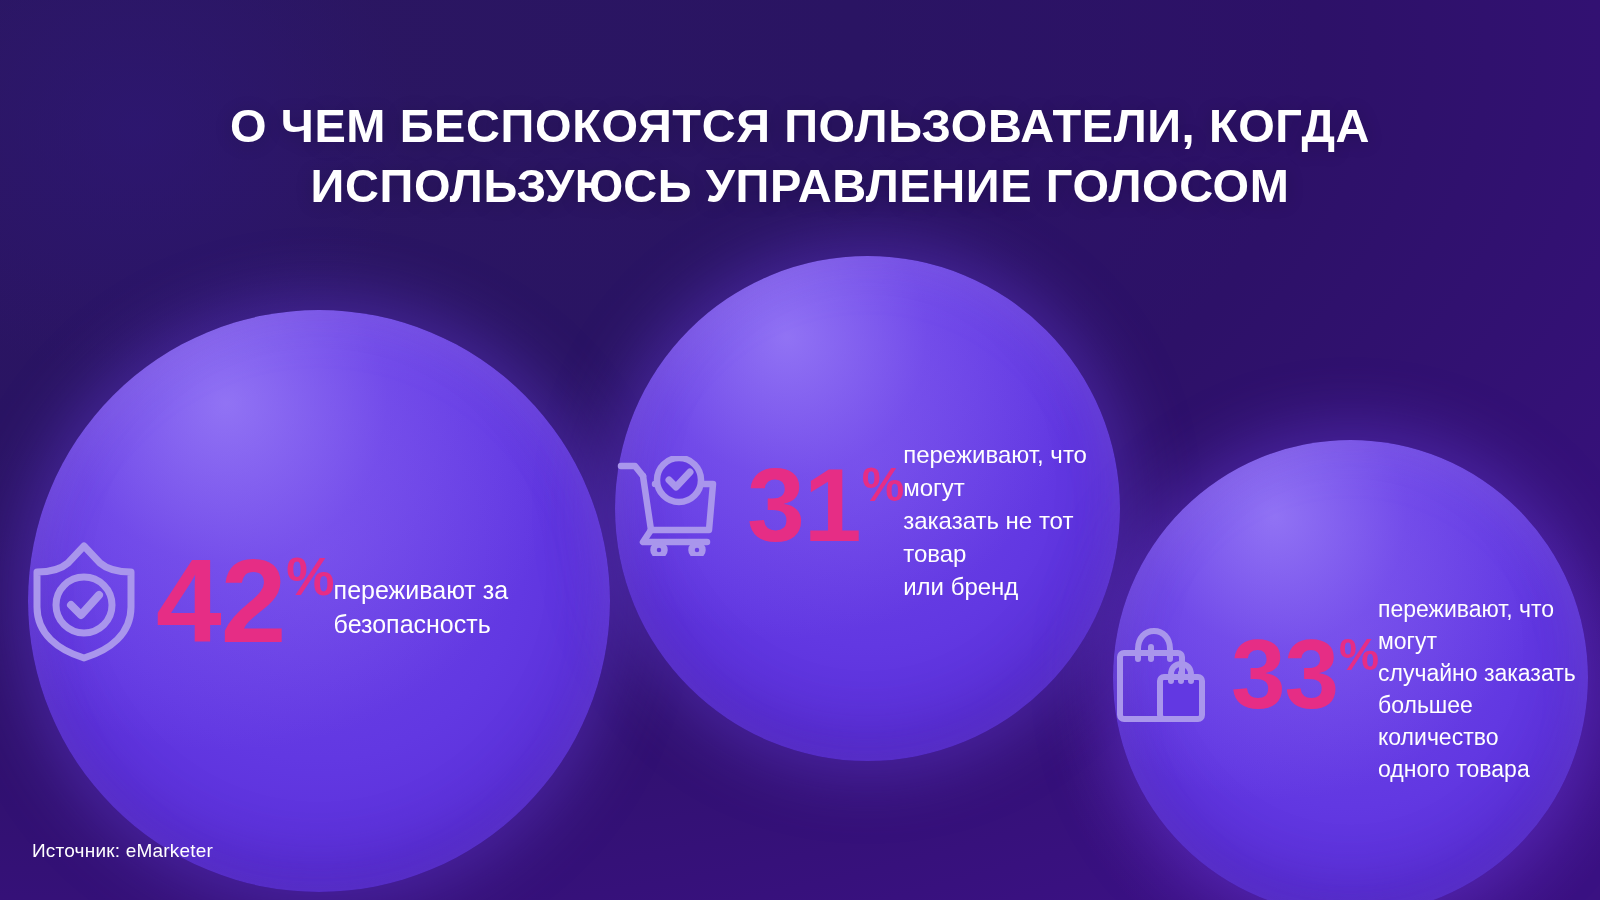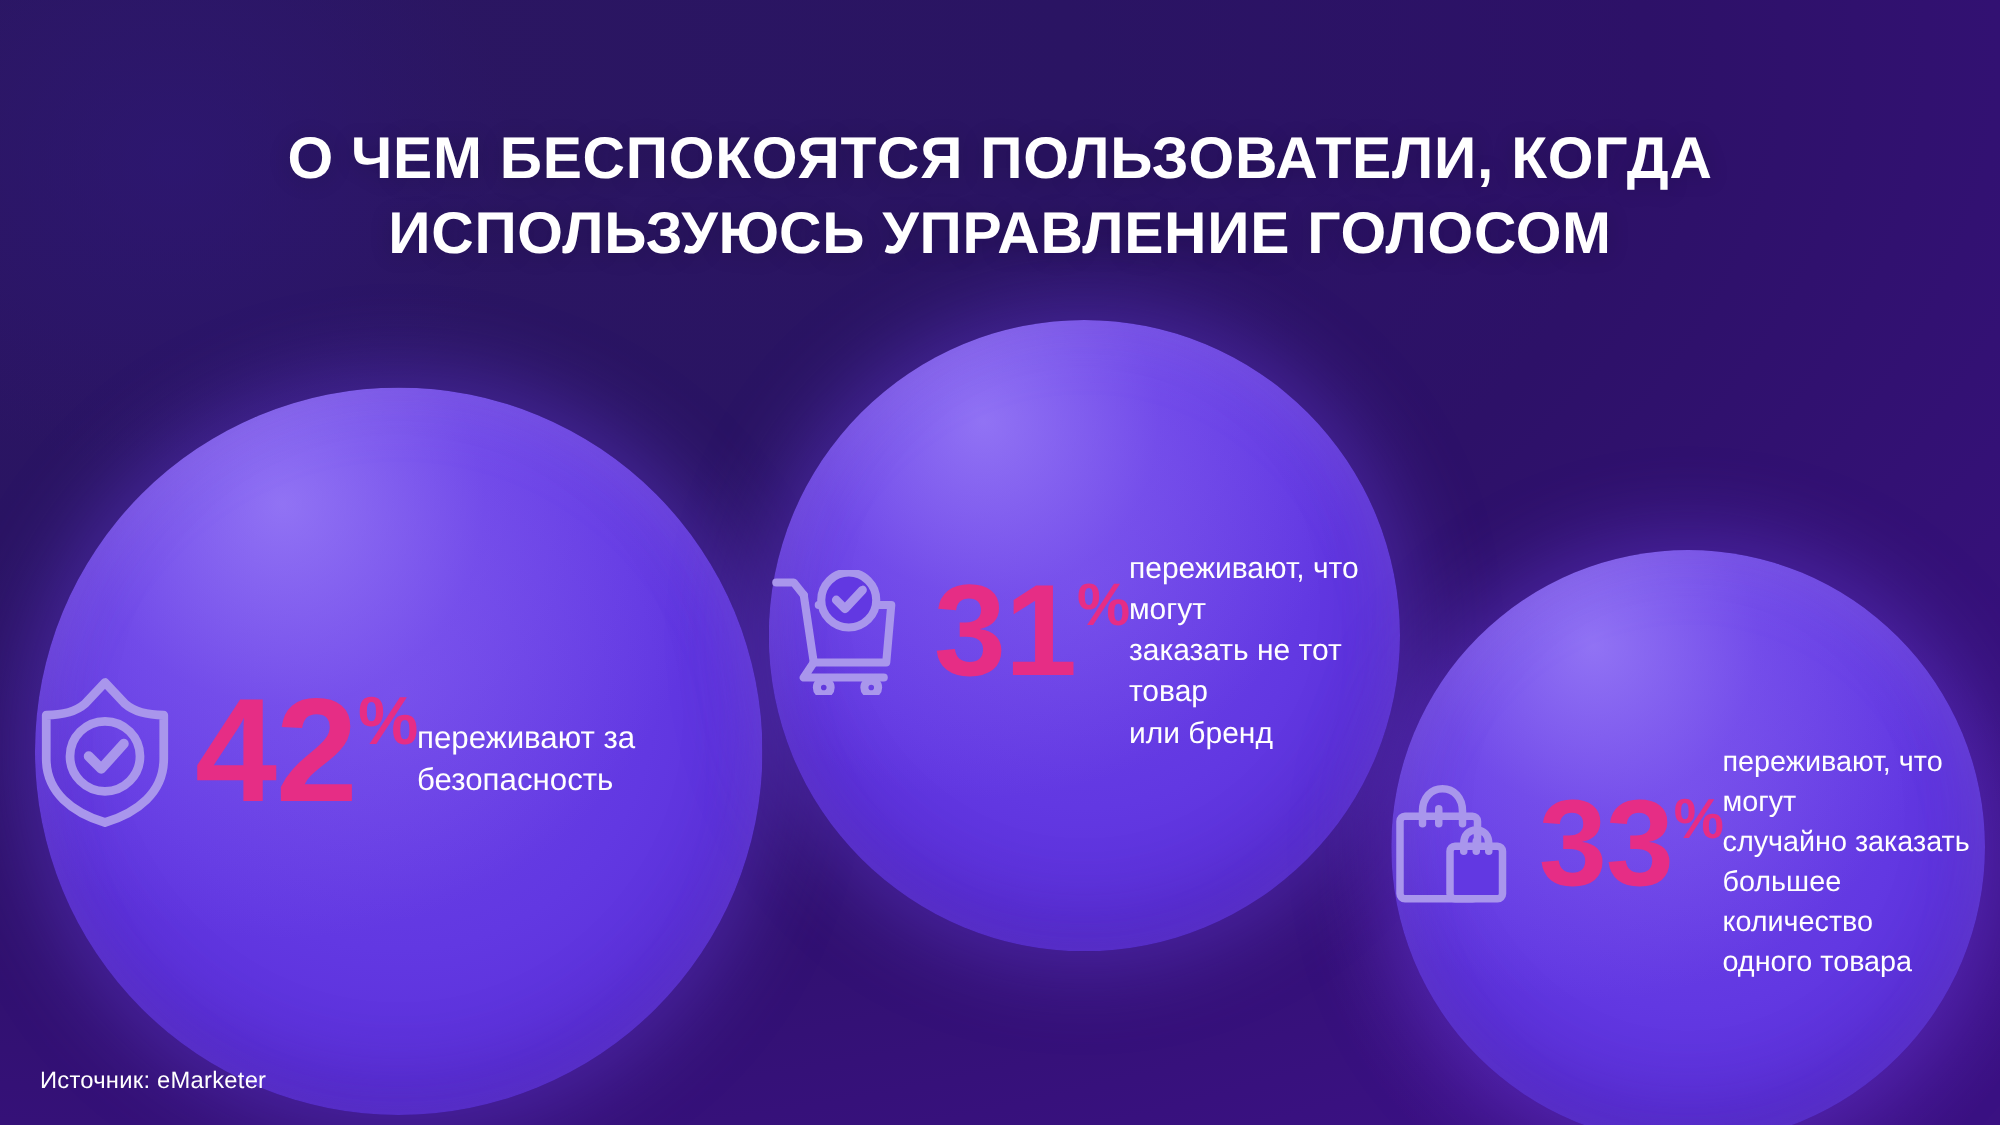--- a/index.html
+++ b/index.html
@@ -120,21 +120,21 @@
   #bubble-2 .stat-row { gap:26px; margin-top:-6px; }
   #bubble-2 .stat-num { font-size:104px; }
   #bubble-2 .caption  { font-size:24px; line-height:33px; margin-top:24px; }
 
   #bubble-3 .stat-row { gap:22px; margin-top:-6px; }
   #bubble-3 .stat-num { font-size:98px; }
   #bubble-3 .caption  { font-size:23px; line-height:32px; margin-top:22px; }
 
   
   #source {
-    position:absolute; left:32px; bottom:24px;
+    position:absolute; left:32px; bottom:38px;
     color:#ffffff;
     font-size:19px;
     font-weight:400;
     z-index:20;
     letter-spacing:.2px;
   }
 </style>
 </head>
 <body>
 

